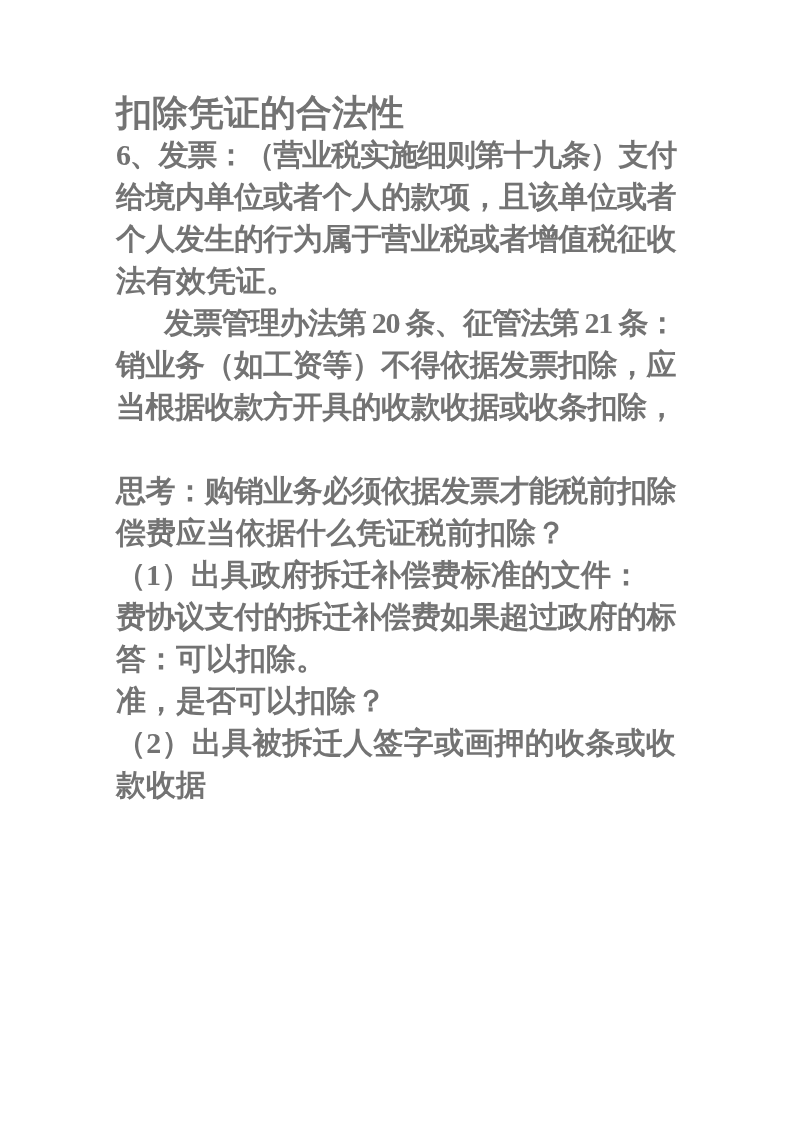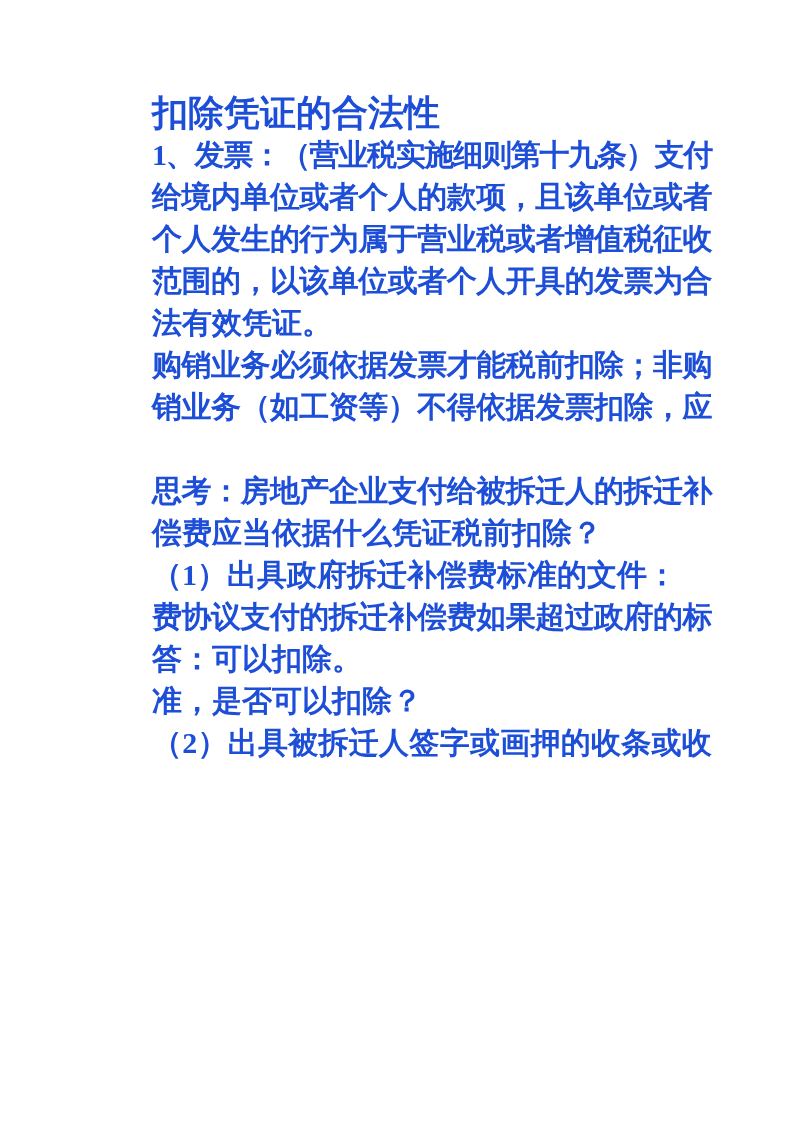--- a/index.html
+++ b/index.html
@@ -16,47 +16,47 @@
   }
   .text-block {
     position: absolute;
     left: 116px;
     top: 92px;
     width: 560px;
     font-family: "Liberation Serif", "DejaVu Serif", serif;
     font-weight: 700;
     font-size: 30px;
     line-height: 42px;
-    color: #1d4ed8;
-    margin-left: 36px;
+    color: #737373;
   }
   .line {
     min-height: 42px;
     white-space: nowrap;
     text-align: left;
   }
   .line.heading {
     font-size: 36px;
   }
 </style>
 </head>
 <body>
 
 <div class="page">
   <div class="text-block" id="text-block">
       <div class="line heading"><span>扣除凭证的合法性</span></div>
-      <div class="line"><span style="letter-spacing: -1.25px;">1、发票：（营业税实施细则第十九条）支付</span></div>
+      <div class="line"><span style="letter-spacing: -1.25px;">6、发票：（营业税实施细则第十九条）支付</span></div>
       <div class="line"><span style="letter-spacing: -0.526316px;">给境内单位或者个人的款项，且该单位或者</span></div>
       <div class="line"><span style="letter-spacing: -0.526316px;">个人发生的行为属于营业税或者增值税征收</span></div>
-      <div class="line"><span style="letter-spacing: -0.526316px;">范围的，以该单位或者个人开具的发票为合</span></div>
       <div class="line"><span>法有效凭证。</span></div>
-      <div class="line"><span style="letter-spacing: -0.526316px;">购销业务必须依据发票才能税前扣除；非购</span></div>
+      <div class="line" style="padding-left: 48px;"><span style="letter-spacing: -1.21739px;">发票管理办法第 20 条、征管法第 21 条：</span></div>
       <div class="line"><span style="letter-spacing: -0.526316px;">销业务（如工资等）不得依据发票扣除，应</span></div>
+      <div class="line"><span style="letter-spacing: -0.526316px;">当根据收款方开具的收款收据或收条扣除，</span></div>
       <div class="line"><span></span></div>
-      <div class="line"><span style="letter-spacing: -0.526316px;">思考：房地产企业支付给被拆迁人的拆迁补</span></div>
+      <div class="line"><span style="letter-spacing: -0.526316px;">思考：购销业务必须依据发票才能税前扣除</span></div>
       <div class="line"><span>偿费应当依据什么凭证税前扣除？</span></div>
       <div class="line"><span>（1）出具政府拆迁补偿费标准的文件：</span></div>
       <div class="line"><span style="letter-spacing: -0.526316px;">费协议支付的拆迁补偿费如果超过政府的标</span></div>
       <div class="line"><span>答：可以扣除。</span></div>
       <div class="line"><span>准，是否可以扣除？</span></div>
       <div class="line"><span style="letter-spacing: 0.263158px; text-align: right;">（2）出具被拆迁人签字或画押的收条或收</span></div>
+      <div class="line"><span>款收据</span></div>
     </div>
 </div>
 
 </body></html>

